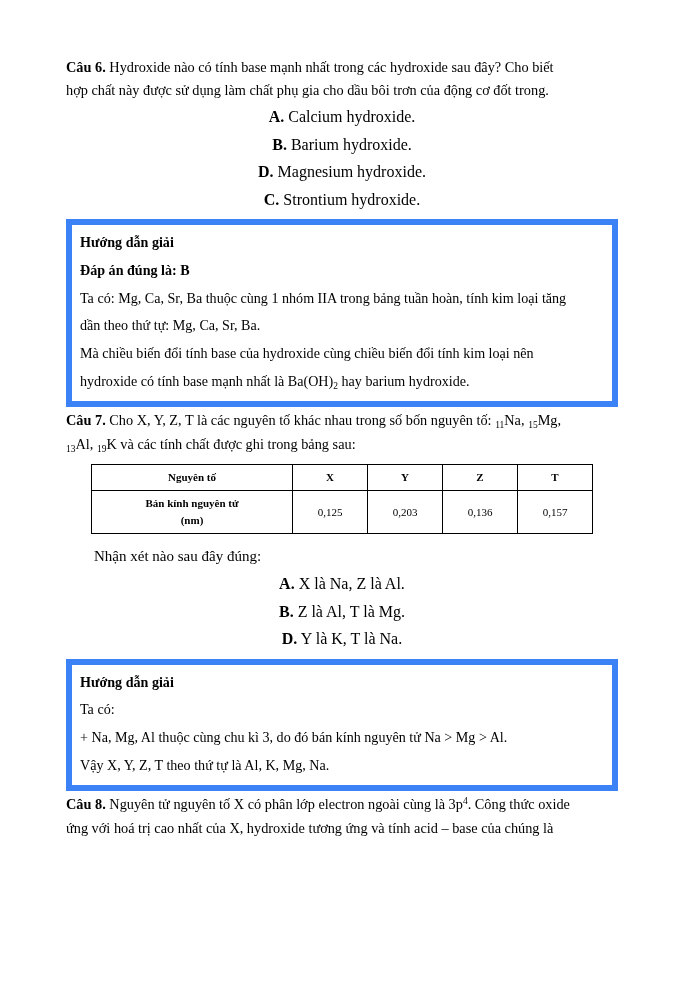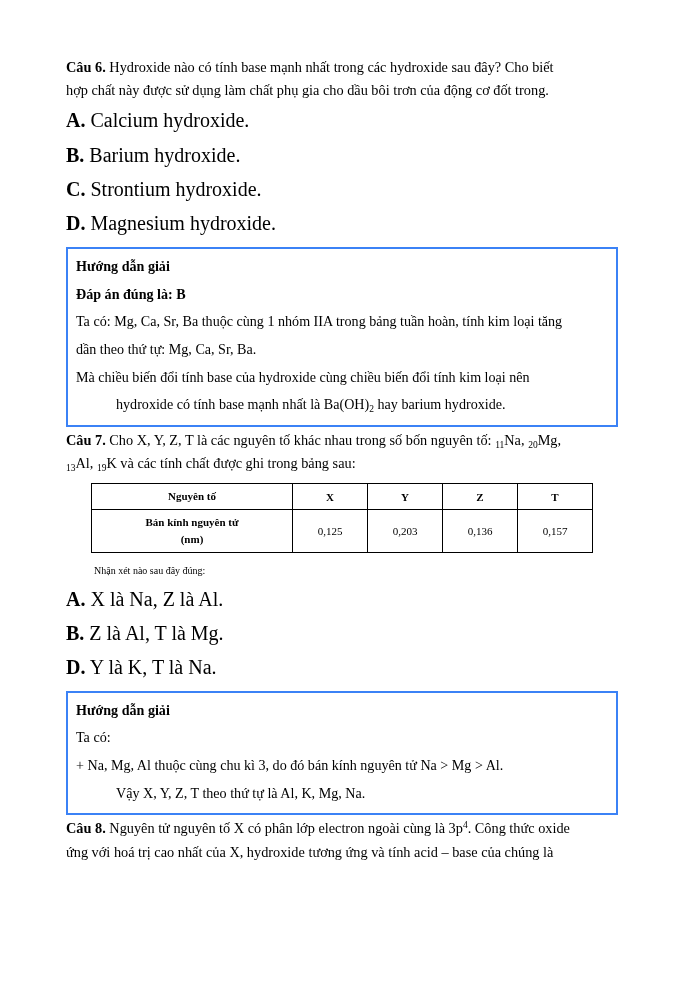--- a/index.html
+++ b/index.html
@@ -28,38 +28,39 @@
     text-align: justify;
   }
   .q-head {
     font-size: 14.3px;
     line-height: 1.62;
     margin: 0;
     text-align: justify;
   }
   b, .bold { font-weight: bold; }
   .opt {
-    font-size: 20px;
+    font-size: 16px;
     line-height: 1.72;
     margin: 0;
+    text-align: center;
   }
   .opt .lab { font-weight: bold; }
   .solution-box {
-    border: 2px solid #3b82f6;
+    border: 6px solid #3b82f6;
     box-sizing: border-box;
     padding: 6px 8px 8px 8px;
     margin: 6px 0 2px 0;
   }
   .solution-box p {
     margin: 0 0 4px 0;
     font-size: 14.1px;
     line-height: 1.68;
     text-align: justify;
   }
-  .solution-box p:last-child { margin-bottom: 0; margin-left: 40px; }
+  .solution-box p:last-child { margin-bottom: 0; }
   .sol-title { font-weight: bold; }
   .sol-ans { font-weight: bold; }
   sub { font-size: 9.5px; vertical-align: baseline; position: relative; top: 3px; }
   sup { font-size: 9.5px; vertical-align: baseline; position: relative; top: -5px; }
   .tbl-wrap {
     display: flex;
     justify-content: center;
     margin: 8px 0 10px 0;
   }
   table.data {
@@ -76,21 +77,21 @@
     font-weight: bold;
   }
   .rowhead {
     font-weight: bold;
     width: 188px;
     line-height: 1.55;
   }
   .colhead { width: 62px; }
   .val { width: 62px; }
   .indent-note {
-    font-size: 10px;
+    font-size: 15px;
     line-height: 1.62;
     margin: 0 0 2px 0;
     padding-left: 28px;
   }
 </style>
 </head>
 <body>
 
 <div class="page">
 
@@ -103,44 +104,44 @@
 
     <p class="opt">
       <span class="lab">A.</span>
       <span>Calcium hydroxide.</span>
     </p>
     <p class="opt">
       <span class="lab">B.</span>
       <span>Barium hydroxide.</span>
     </p>
     <p class="opt">
+      <span class="lab">D.</span>
+      <span>Magnesium hydroxide.</span>
+    </p>
+    <p class="opt">
       <span class="lab">C.</span>
       <span>Strontium hydroxide.</span>
-    </p>
-    <p class="opt">
-      <span class="lab">D.</span>
-      <span>Magnesium hydroxide.</span>
     </p>
 
     <div class="solution-box">
       <p class="sol-title">Hướng dẫn giải</p>
       <p class="sol-ans">Đáp án đúng là: B</p>
       <p>Ta có: Mg, Ca, Sr, Ba thuộc cùng 1 nhóm IIA trong bảng tuần hoàn, tính kim loại tăng</p>
       <p>dần theo thứ tự: Mg, Ca, Sr, Ba.</p>
       <p>Mà chiều biến đổi tính base của hydroxide cùng chiều biến đổi tính kim loại nên</p>
       <p>
         <span>hydroxide có tính base mạnh nhất là Ba(OH)</span><sub>2</sub><span> hay barium hydroxide.</span>
       </p>
     </div>
   </div>
 
   <div>
     <p class="q-head">
       <b>Câu 7.</b>
-      <span>Cho X, Y, Z, T là các nguyên tố khác nhau trong số bốn nguyên tố: </span><sub>11</sub><span>Na, </span><sub>20</sub><span>Mg,</span>
+      <span>Cho X, Y, Z, T là các nguyên tố khác nhau trong số bốn nguyên tố: </span><sub>11</sub><span>Na, </span><sub>15</sub><span>Mg,</span>
     </p>
     <p class="q-line">
       <sub>13</sub><span>Al, </span><sub>19</sub><span>K và các tính chất được ghi trong bảng sau:</span>
     </p>
 
     <div class="tbl-wrap">
       <table class="data">
         <tbody>
             <tr>
           <th class="rowhead">Nguyên tố</th>

